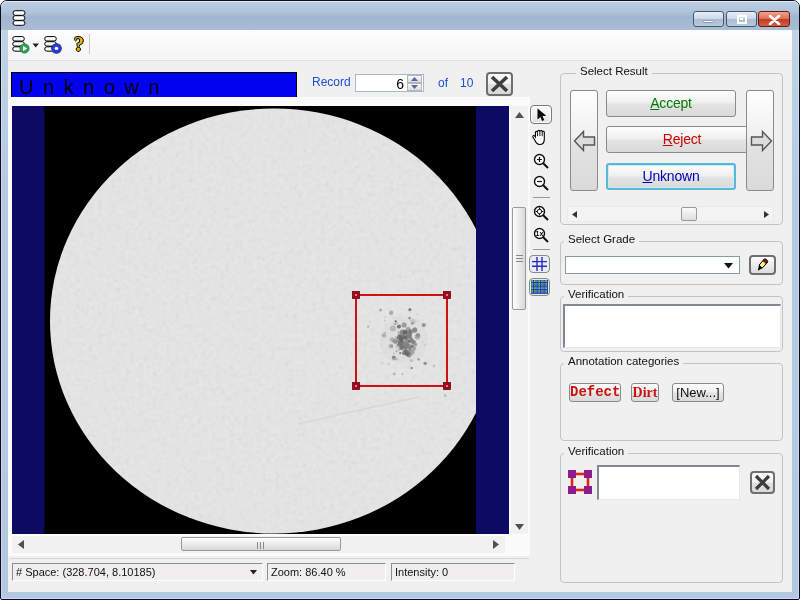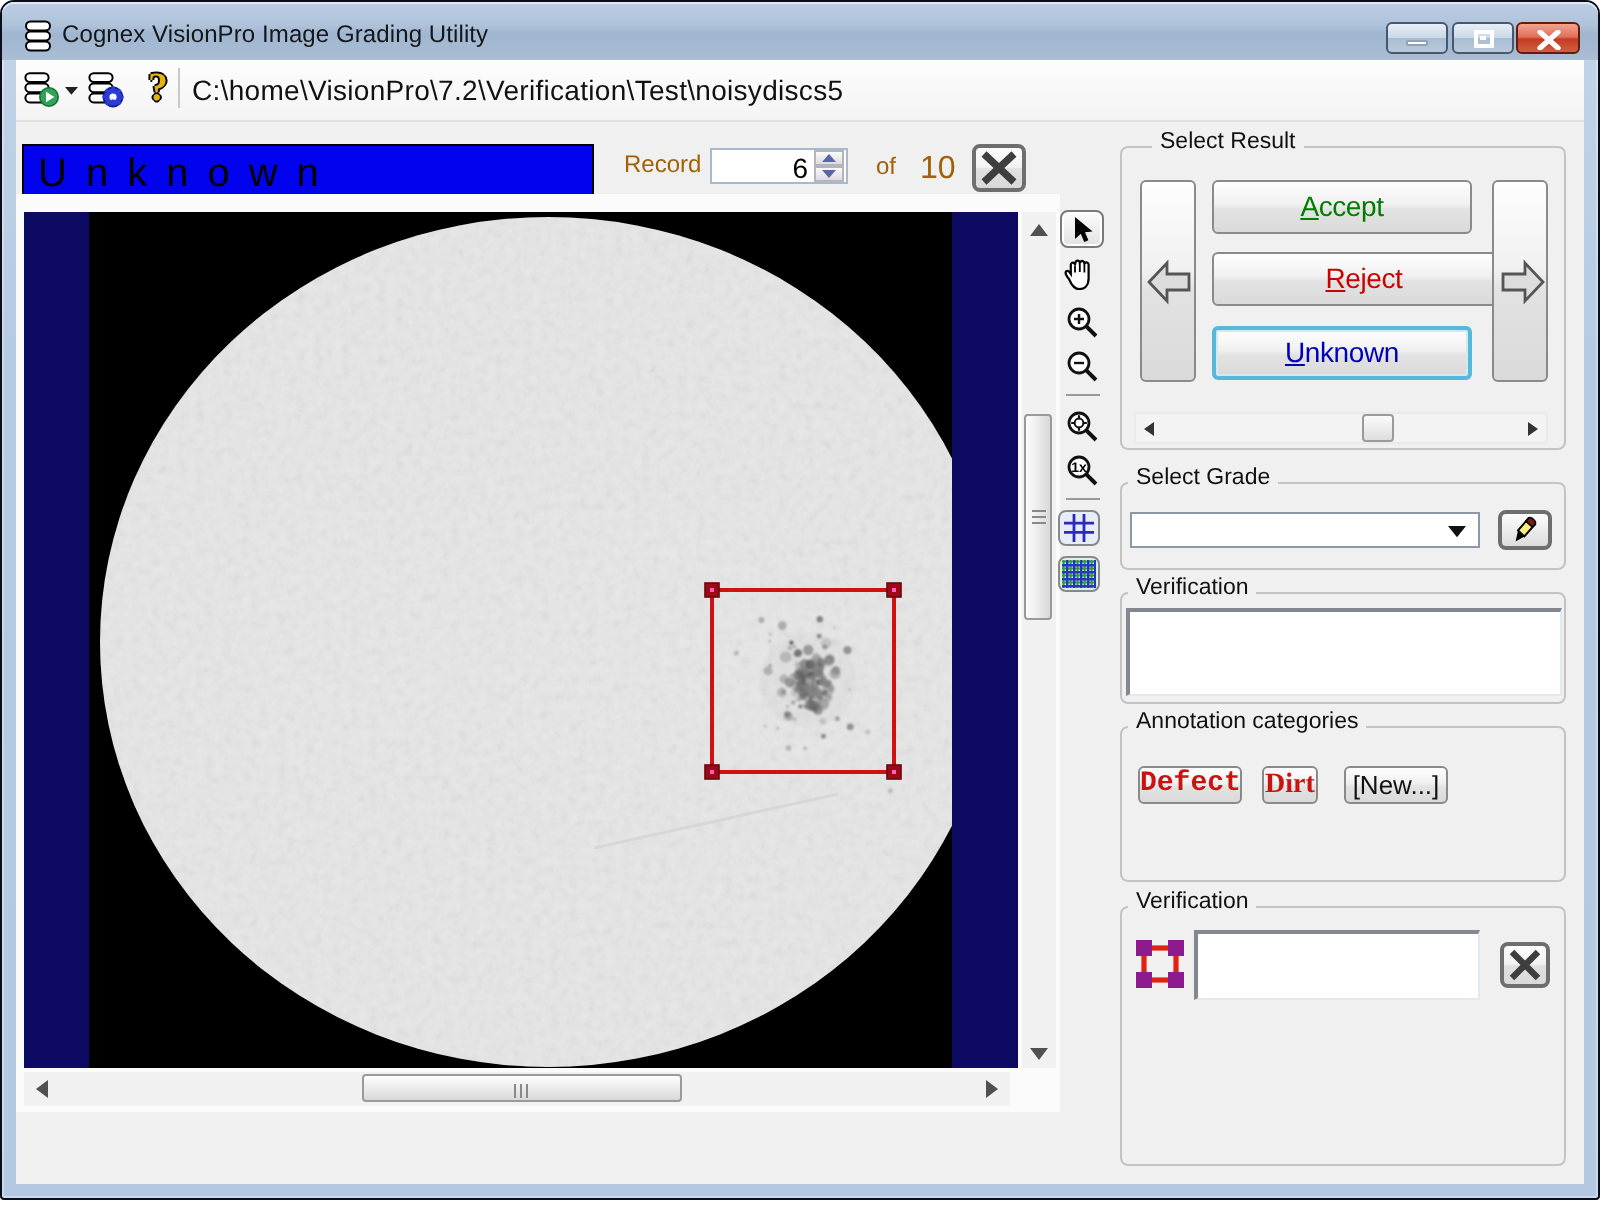--- a/index.html
+++ b/index.html
@@ -12,32 +12,31 @@
 #bmin{left:692px;width:31px;border:1px solid #46586c;background:linear-gradient(180deg,#e7eef7 0%,#ccd9e8 48%,#a9bdd3 52%,#bac9db 100%)}
 #bmax{left:725px;width:31px;border:1px solid #46586c;background:linear-gradient(180deg,#e7eef7 0%,#ccd9e8 48%,#a9bdd3 52%,#bac9db 100%)}
 #bclose{left:757px;width:32px;border:1px solid #641c10;background:linear-gradient(180deg,#f2a38e 0%,#e1705a 46%,#c33c22 54%,#cf5f41 100%)}
 .sunken{border-top:1px solid #8a8d94;border-left:1px solid #8a8d94;border-bottom:1px solid #fff;border-right:1px solid #fff;background:#f1eeee;font-size:11px;color:#111;line-height:16px;padding-left:3px;white-space:nowrap}
 .grp{position:absolute;border:1px solid #c3c3c3;border-radius:4px}
 .grplbl{position:absolute;font-size:11.5px;color:#111;background:#f0f0f0;padding:0 4px;line-height:14px}
 .btn{position:absolute;border:1px solid #8a8a8a;border-radius:3px;background:linear-gradient(180deg,#fefefe 0%,#f0f0f0 45%,#e2e2e2 55%,#dadada 100%);text-align:center}
 .rbtn{font-weight:normal;font-size:14px;letter-spacing:-0.2px;line-height:25px}
 u{text-decoration:underline}
 #hdrbar{position:absolute;left:3px;top:42px;width:286px;height:26px;background:#0202ef;border:1px solid #000;color:#000;font-size:20px;letter-spacing:9.5px;line-height:29px;padding-left:7px}
-.statxt{font-size:12px;color:#a16207}
+.statxt{font-size:12px;color:#1d4ed8}
 </style></head><body>
 <div id="win">
  <div id="titlebar">
   <svg class="abs" style="left:11px;top:9px" width="14" height="16" viewBox="0 0 14 16">
     <g stroke="#000" stroke-width="1" fill="#fff">
     <rect x="1" y="10.7" width="12" height="4.6" rx="2.3"></rect>
     <rect x="1" y="5.7" width="12" height="4.6" rx="2.3"></rect>
     <rect x="1" y="0.7" width="12" height="4.6" rx="2.3"></rect>
     </g>
   </svg>
-  <div id="title">Cognex VisionPro Image Grading Utility</div>
   <div id="bmin" class="capbtn">
         <div class="abs" style="left:9px;top:8px;width:11px;height:3px;background:#fff;border:1px solid #8fa3b7;border-radius:1px"></div>
       </div>
   <div id="bmax" class="capbtn">
         <div class="abs" style="left:10px;top:3px;width:10px;height:9px;border:2px solid #fff">
           <div class="abs" style="left:1px;top:1px;width:3px;height:2px;background:#fff"></div>
         </div>
       </div>
   <div id="bclose" class="capbtn">
         <svg class="abs" style="left:9px;top:3px" width="13" height="10" viewBox="0 0 13 10">
@@ -67,42 +66,41 @@
       <rect x="0.7" y="0.6" width="11.6" height="4.4" rx="2.2"></rect>
       </g>
       <circle cx="12.5" cy="12.5" r="4.8" fill="#2b3cd8" stroke="#101c80" stroke-width="0.8"></circle>
       <circle cx="12.5" cy="12.5" r="1.8" fill="#fff"></circle>
       <g stroke="#2b3cd8" stroke-width="1.6">
             <path d="M12.5 7.2 v2 M12.5 15.8 v-2 M7.2 12.5 h2 M17.8 12.5 h-2 M8.8 8.8 l1.4 1.4 M16.2 16.2 l-1.4 -1.4 M16.2 8.8 l-1.4 1.4 M8.8 16.2 l1.4 -1.4"></path>
           </g>
     </svg>
     <div class="abs" style="left:61px;top:3px;width:20px;height:22px;font-family:'Liberation Serif',serif;font-size:20px;font-weight:bold;color:#e3b50a;text-shadow:-1px 0 #000,1px 0 #000,0 -1px #000,0 1px #000;text-align:center">?</div>
     <div class="abs" style="left:81px;top:4px;width:1px;height:20px;background:#c9c9c9"></div>
-    <div class="abs" style="left:88px;top:7px;font-size:14px;letter-spacing:0.15px;color:#111">C:\home\VisionPro\7.2\Verification\Test\noisydiscs5</div>
   </div>
 
   <div id="hdrbar">Unknown</div>
   <div class="abs statxt" style="left:304px;top:45px;font-size:12px">Record</div>
   <div class="abs" style="left:347px;top:44px;width:69px;height:18px;border:1px solid #a9b9cd;background:#fff">
     <div class="abs" style="right:19px;top:1px;font-size:14px;color:#000">6</div>
     <div class="abs" style="right:0;top:0;width:16px;height:16px">
       <div class="abs" style="left:0;top:0;width:15px;height:8px;border:1px solid #b4b4bc;background:linear-gradient(#fbfbfb,#dcdce2)">
             <svg width="13" height="6" viewBox="0 0 13 6">
               <path d="M6.5 1 L10 5 L3 5 Z" fill="#5a65a8"></path>
             </svg>
           </div>
       <div class="abs" style="left:0;top:8px;width:15px;height:8px;border:1px solid #b4b4bc;background:linear-gradient(#fbfbfb,#dcdce2)">
             <svg width="13" height="6" viewBox="0 0 13 6">
               <path d="M6.5 5 L10 1 L3 1 Z" fill="#5a65a8"></path>
             </svg>
           </div>
     </div>
   </div>
   <div class="abs statxt" style="left:430px;top:46px;font-size:12px">of</div>
-  <div class="abs statxt" style="left:452px;top:46px;font-size:16px">10</div>
+  <div class="abs statxt" style="left:452px;top:46px;font-size:12px">10</div>
   <div class="abs" style="left:478px;top:42px;width:27px;height:24px;border:2px solid #6e6e6e;border-radius:4px;background:linear-gradient(180deg,#fcfcfc 0%,#f2f2f2 48%,#e0e0e0 52%,#d9d9d9 100%)">
     <svg class="abs" style="left:2px;top:1px" width="19" height="18" viewBox="0 0 19 18">
           <path d="M2 2 L17 16 M17 2 L2 16" stroke="#3e3e3e" stroke-width="3.6"></path>
         </svg>
   </div>
 
   <div class="abs" style="left:0px;top:67px;width:522px;height:459px;background:#fbfbfb"></div>
   <svg class="abs" style="left:4px;top:76px" width="497" height="428" viewBox="0 0 497 428">
     <defs>
       <clipPath id="dc">
@@ -323,20 +321,27 @@
     <div class="abs" style="left:169px;top:1px;width:160px;height:14px;border:1px solid #9a9a9a;border-radius:2px;background:linear-gradient(180deg,#fdfdfd,#e8e8e8 60%,#d8d8d8)">
       <div class="abs" style="left:75px;top:4px;width:1px;height:7px;background:#888"></div>
       <div class="abs" style="left:78px;top:4px;width:1px;height:7px;background:#888"></div>
       <div class="abs" style="left:81px;top:4px;width:1px;height:7px;background:#888"></div>
     </div>
     <svg class="abs" style="right:6px;top:4px" width="6" height="9" viewBox="0 0 6 9">
           <path d="M6 4.5 L0 0 L0 9 Z" fill="#505050"></path>
         </svg>
   </div>
 
+  <div class="abs" style="left:2px;top:528px;width:519px;height:25px;background:#f0f0f0;border-top:1px solid #d8d8d8">
+    <div class="sunken abs" style="left:2px;top:4px;width:251px;height:18px"># Space: (328.704, 8.10185)<svg class="abs" style="right:5px;top:6px" width="7" height="5" viewBox="0 0 7 5">
+            <path d="M0 0 L7 0 L3.5 4.6 Z" fill="#222"></path>
+          </svg></div>
+    <div class="sunken abs" style="left:257px;top:4px;width:119px;height:18px">Zoom: 86.40 %</div>
+    <div class="sunken abs" style="left:381px;top:4px;width:124px;height:18px">Intensity: 0</div>
+  </div>
 
   <div class="abs" style="left:522px;top:75px;width:22px;height:19px;border:1px solid #7a7a7a;border-radius:4px;background:linear-gradient(180deg,#fcfcfc,#e2e2e2);box-shadow:inset 0 0 0 1px #fff">
  <svg class="abs" style="left:5px;top:2px" width="12" height="14" viewBox="0 0 12 14">
           <path d="M1.5 0.5 L1.5 11.5 L4.4 8.9 L6.1 13 L8.2 12.1 L6.5 8.1 L10.3 7.8 Z" fill="#000"></path>
         </svg>
 </div>
 <svg class="abs" style="left:523px;top:99px" width="18" height="18" viewBox="0 0 18 18">
  <path d="M3.5 10.5 C2.2 9 1.2 7.3 2.2 6.6 C3 6.1 3.8 7 4.4 7.9 L4.4 3.4 C4.4 2 6.4 2 6.5 3.4 L6.8 2 C7.3 0.9 8.8 1.2 8.9 2.3 L9.2 2 C9.8 1.1 11.2 1.5 11.2 2.6 L11.4 2.6 C12 1.9 13.3 2.2 13.3 3.4 L13.3 10.2 C13.3 13.5 11.5 15.5 8.5 15.5 C6.3 15.5 5 14.2 3.5 10.5 Z" fill="#fff" stroke="#000" stroke-width="1.1"></path>
  <path d="M6.5 3.6 L6.5 7.2 M8.9 2.6 L8.9 7 M11.2 2.9 L11.2 7.2" stroke="#000" stroke-width="0.9" fill="none"></path>
 </svg>

